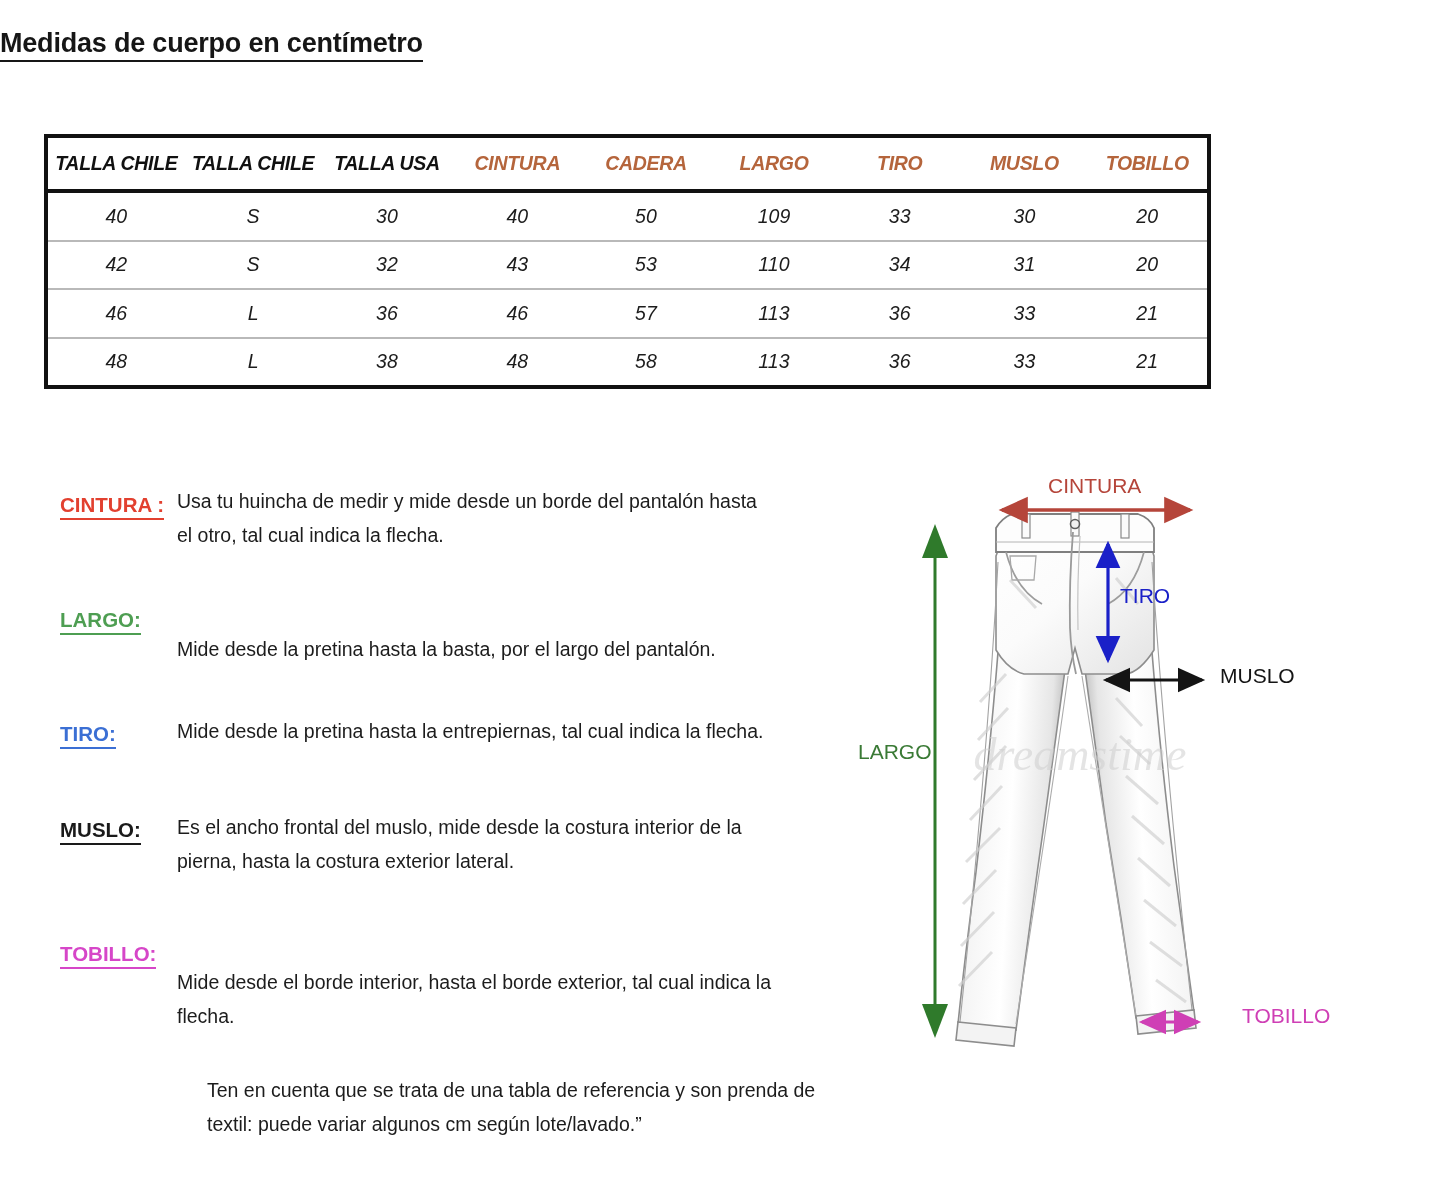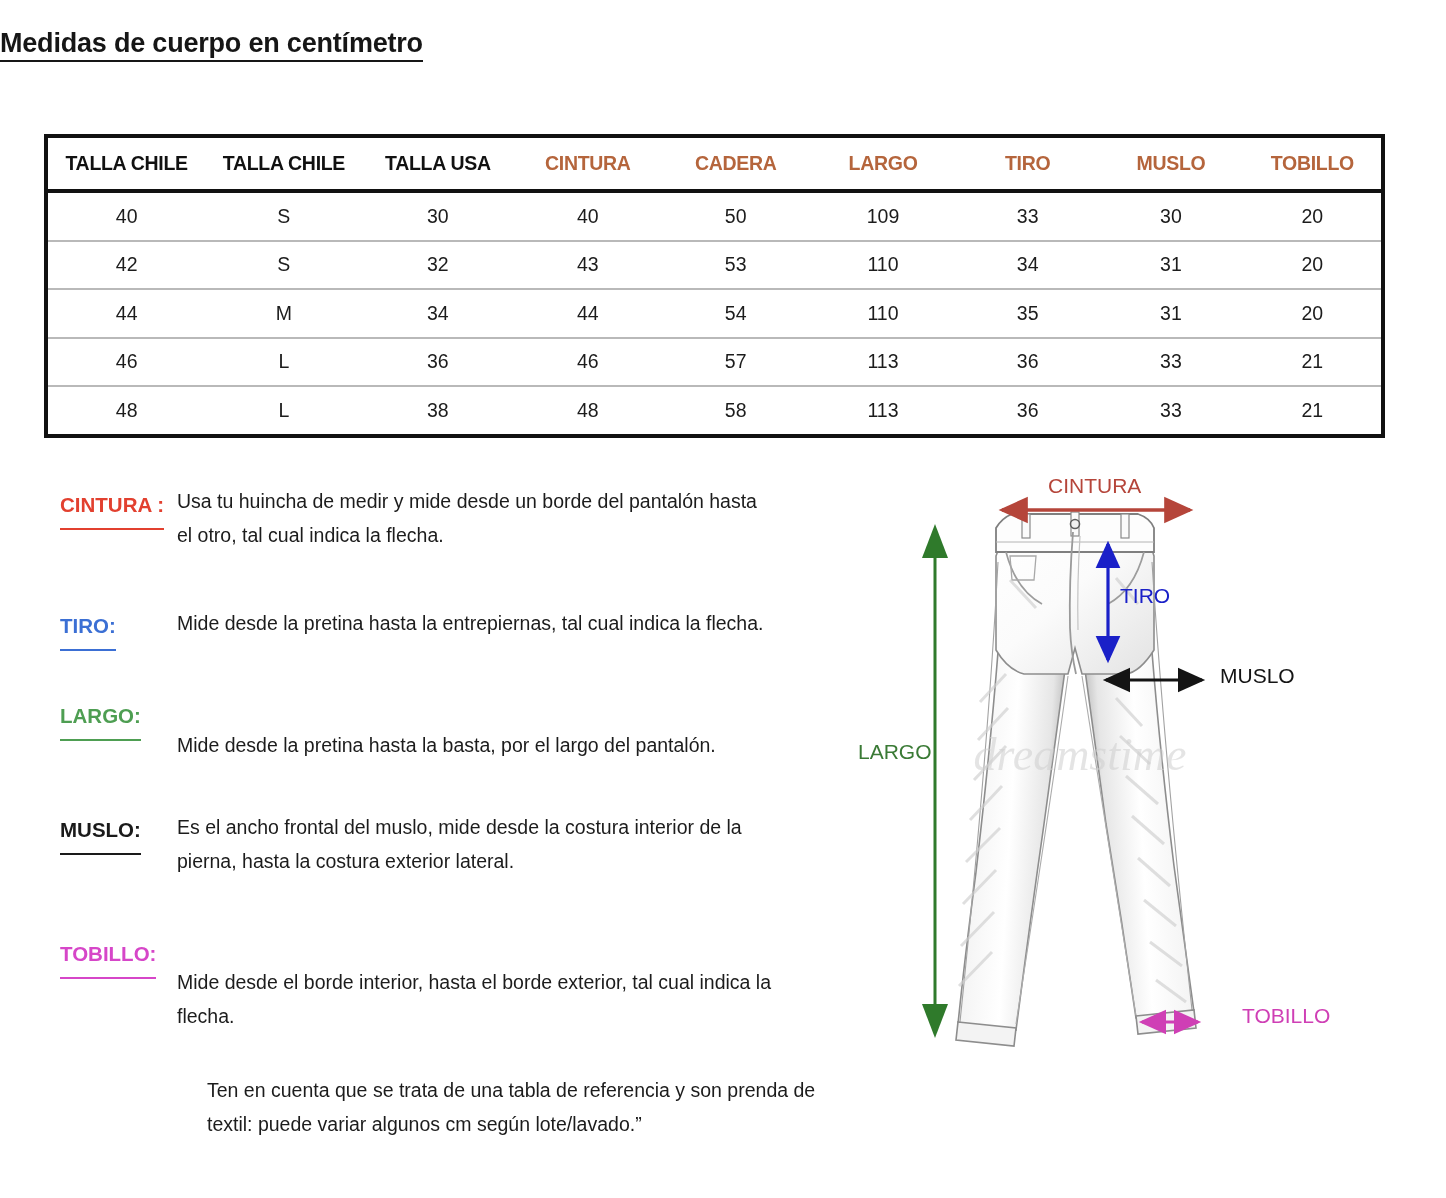--- a/index.html
+++ b/index.html
@@ -31,24 +31,25 @@
   .page-title span.ul {
     border-bottom: 2.5px solid #161616;
     padding-bottom: 2px;
   }
 
   
   .size-table-wrap {
     position: absolute;
     left: 44px;
     top: 134px;
-    width: 1341px;
+    width: 1167px;
     border: 4px solid #111111;
     box-sizing: border-box;
     background: #ffffff;
+    font-style: italic;
   }
   table.size-table {
     width: 100%;
     border-collapse: collapse;
     table-layout: fixed;
   }
   table.size-table th,
   table.size-table td {
     text-align: center;
     font-size: 19.5px;
@@ -98,21 +99,21 @@
     position: relative;
     margin-bottom: 0;
   }
   .def-term {
     position: absolute;
     left: 0;
     font-size: 20.5px;
     font-weight: bold;
     white-space: nowrap;
     border-bottom: 2.4px solid currentColor;
-    padding-bottom: 11px;
+    padding-bottom: 1px;
     line-height: 1.1;
   }
   .def-body {
     margin-left: 117px;
     font-size: 19.5px;
     line-height: 34px;
     color: #1c1c1c;
     max-width: 600px;
   }
   .t-cintura { color: #e2402f; }
@@ -202,31 +203,20 @@
         <td>S</td>
         <td>32</td>
         <td>43</td>
         <td>53</td>
         <td>110</td>
         <td>34</td>
         <td>31</td>
         <td>20</td>
       </tr>
       <tr>
-        <td>44</td>
-        <td>M</td>
-        <td>34</td>
-        <td>44</td>
-        <td>54</td>
-        <td>110</td>
-        <td>35</td>
-        <td>31</td>
-        <td>20</td>
-      </tr>
-      <tr>
         <td>46</td>
         <td>L</td>
         <td>36</td>
         <td>46</td>
         <td>57</td>
         <td>113</td>
         <td>36</td>
         <td>33</td>
         <td>21</td>
       </tr>
@@ -245,28 +235,28 @@
   </table>
 </div>
 
 <div class="defs">
 
   <div class="def-row" style="min-height:122px;">
     <div class="def-term t-cintura" style="top:10px;">CINTURA :</div>
     <div class="def-body">Usa tu huincha de medir y mide desde un borde del pantalón hasta el otro, tal cual indica la flecha.</div>
   </div>
 
+  <div class="def-row" style="min-height:108px;">
+    <div class="def-term t-largo" style="top:3px;">LARGO:</div>
+    <div class="def-body" style="padding-top:26px;">Mide desde la pretina hasta la basta, por el largo del pantalón.</div>
+  </div>
+
   <div class="def-row" style="min-height:96px;">
     <div class="def-term t-tiro" style="top:9px;">TIRO:</div>
     <div class="def-body">Mide desde la pretina hasta la entrepiernas, tal cual indica la flecha.</div>
-  </div>
-
-  <div class="def-row" style="min-height:108px;">
-    <div class="def-term t-largo" style="top:3px;">LARGO:</div>
-    <div class="def-body" style="padding-top:26px;">Mide desde la pretina hasta la basta, por el largo del pantalón.</div>
   </div>
 
   <div class="def-row" style="min-height:133px;">
     <div class="def-term t-muslo" style="top:9px;">MUSLO:</div>
     <div class="def-body">Es el ancho frontal del muslo, mide desde la costura interior de la pierna, hasta la costura exterior lateral.</div>
   </div>
 
   <div class="def-row" style="min-height:80px;">
     <div class="def-term t-tobillo" style="top:0px;">TOBILLO:</div>
     <div class="def-body" style="padding-top:22px;">Mide desde el borde interior, hasta el borde exterior, tal cual indica la flecha.</div>

